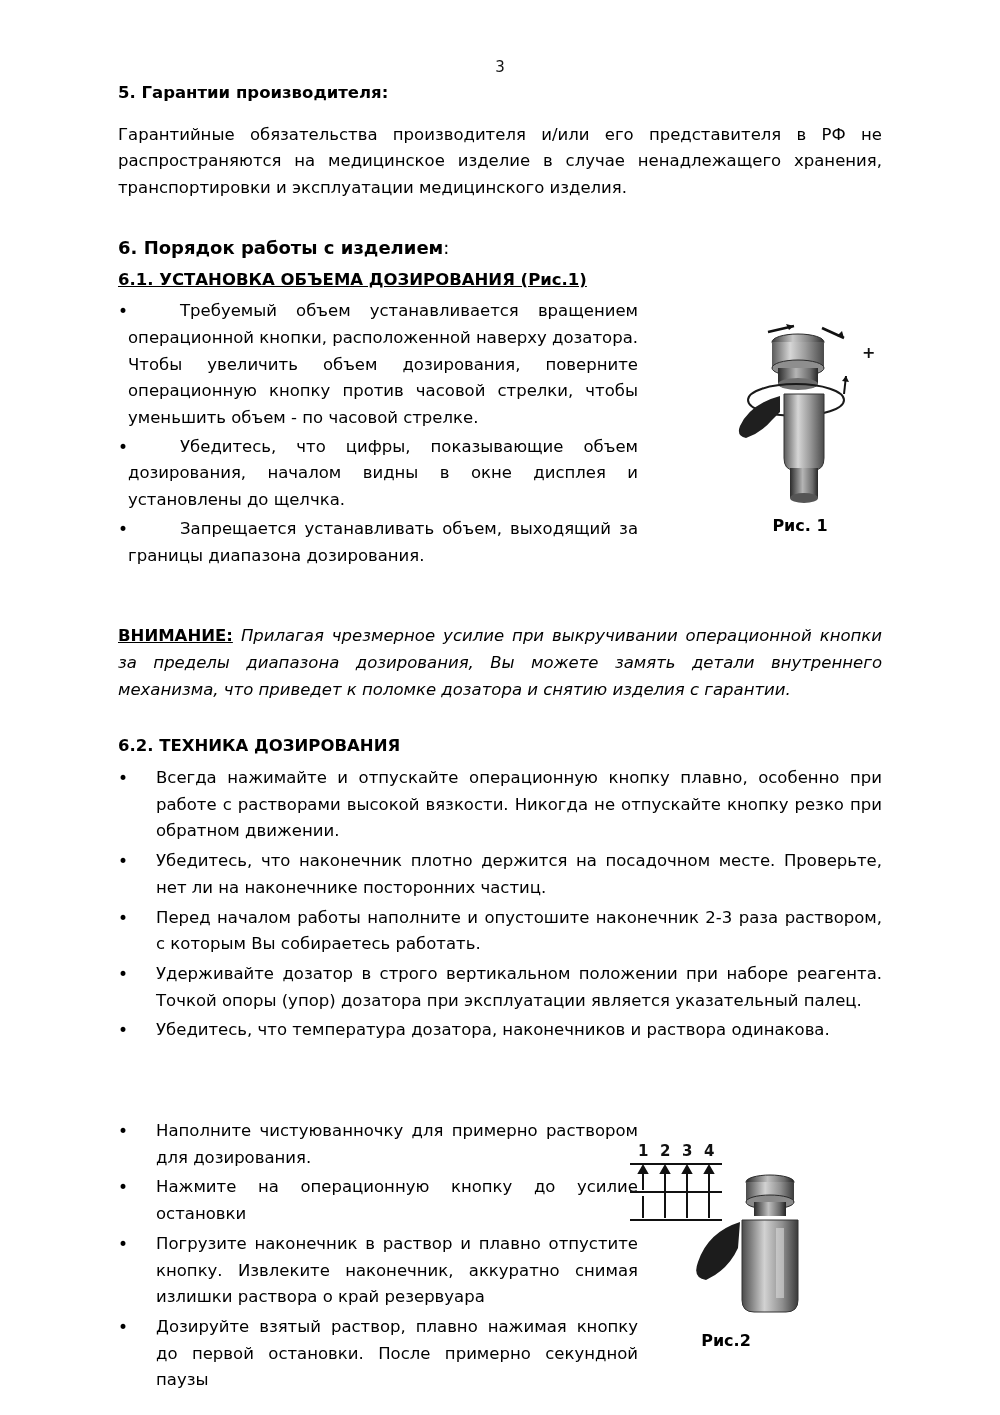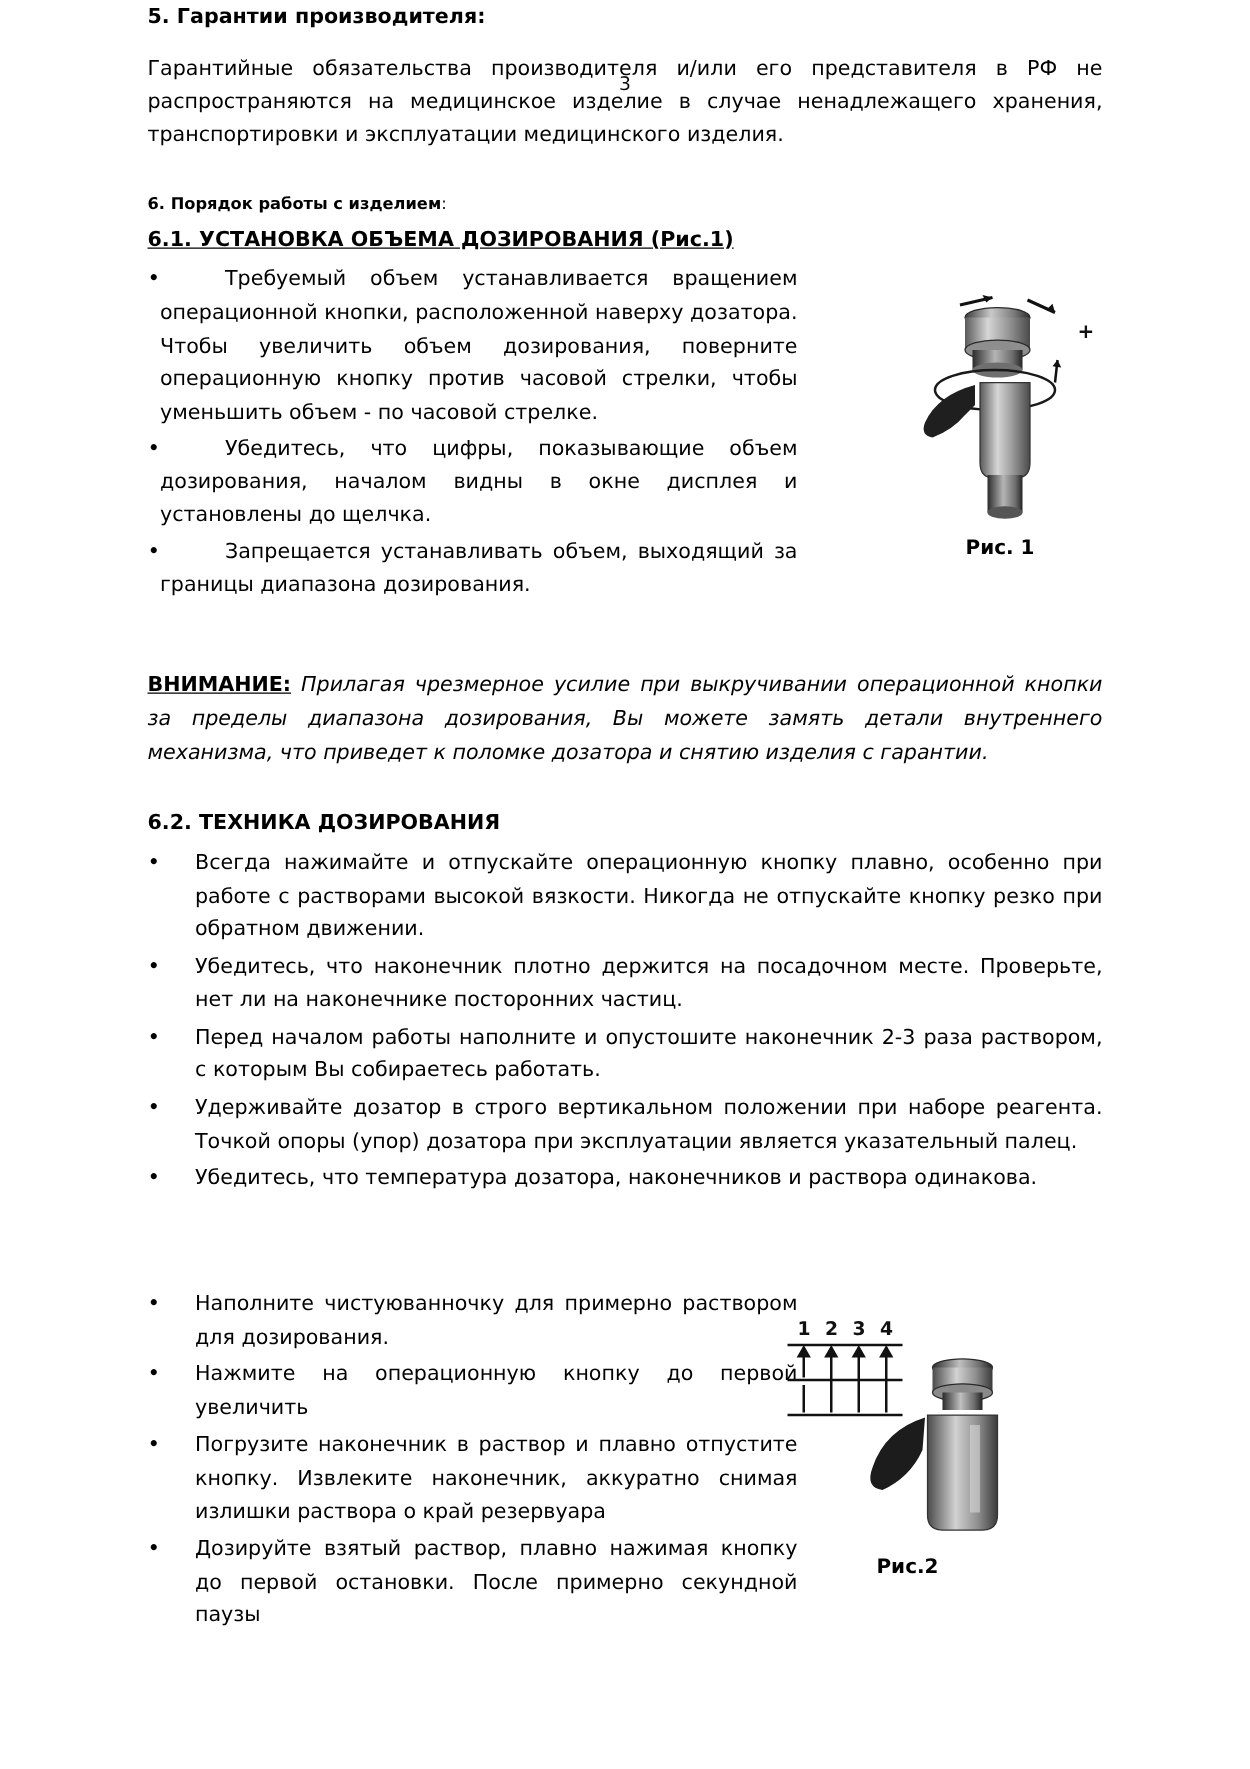--- a/index.html
+++ b/index.html
@@ -25,20 +25,21 @@
   .page-number {
     position: absolute;
     top: 58px;
     left: 0;
     width: 1000px;
     text-align: center;
     font-size: 15px;
     color: #111;
   }
   .content {
+    padding-top: 80px;
   }
   h2.heading {
     font-size: 16.5px;
     font-weight: bold;
     margin: 0 0 6px 0;
     line-height: 1.55;
   }
   .heading-underline {
     text-decoration: underline;
   }
@@ -46,21 +47,21 @@
     font-size: 16.5px;
     line-height: 1.62;
     margin: 16px 0 2px 0;
     text-align: justify;
   }
   .spacer-sm { height: 18px; }
   .spacer-md { height: 30px; }
   .spacer-lg { height: 52px; }
 
   .section6-title {
-    font-size: 13px;
+    font-size: 18px;
     margin: 0 0 4px 0;
     line-height: 1.6;
   }
   .section6-title b { font-weight: bold; }
 
   
   .fig-block {
     position: relative;
     min-height: 250px;
   }
@@ -289,21 +290,21 @@
 
     <div class="direct-block">
       <div class="direct-text">
         <ul class="biglist">
           <li>
             <span class="dot">•</span>
             <span class="txt">Наполните чистуюванночку для примерно раствором для дозирования.</span>
           </li>
           <li>
             <span class="dot">•</span>
-            <span class="txt">Нажмите на операционную кнопку до первой увеличить</span>
+            <span class="txt">Нажмите на операционную кнопку до усилие остановки</span>
           </li>
           <li>
             <span class="dot">•</span>
             <span class="txt">Погрузите наконечник в раствор и плавно отпустите кнопку. Извлеките наконечник, аккуратно снимая излишки раствора о край резервуара</span>
           </li>
           <li>
             <span class="dot">•</span>
             <span class="txt">Дозируйте взятый раствор, плавно нажимая кнопку до первой остановки. После примерно секундной паузы</span>
           </li>
         </ul>

